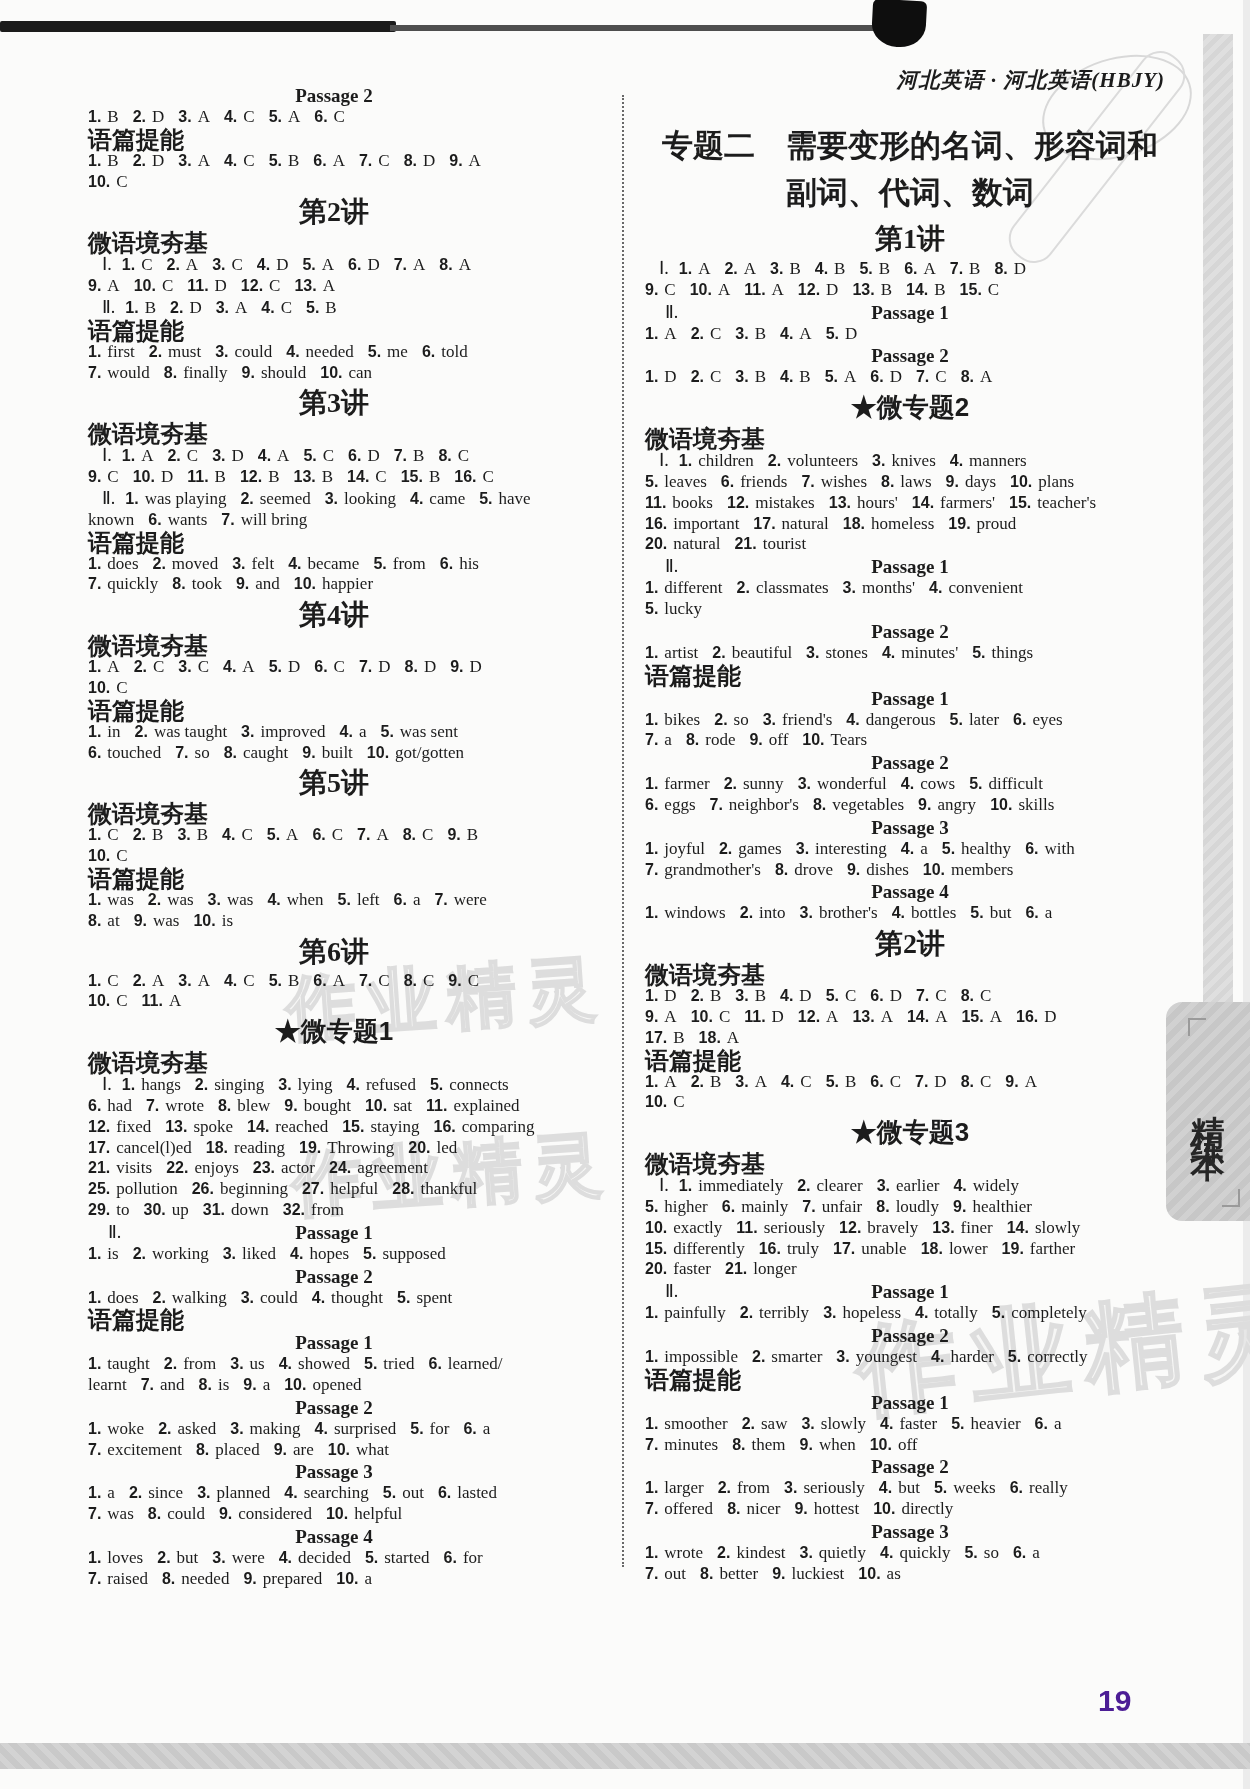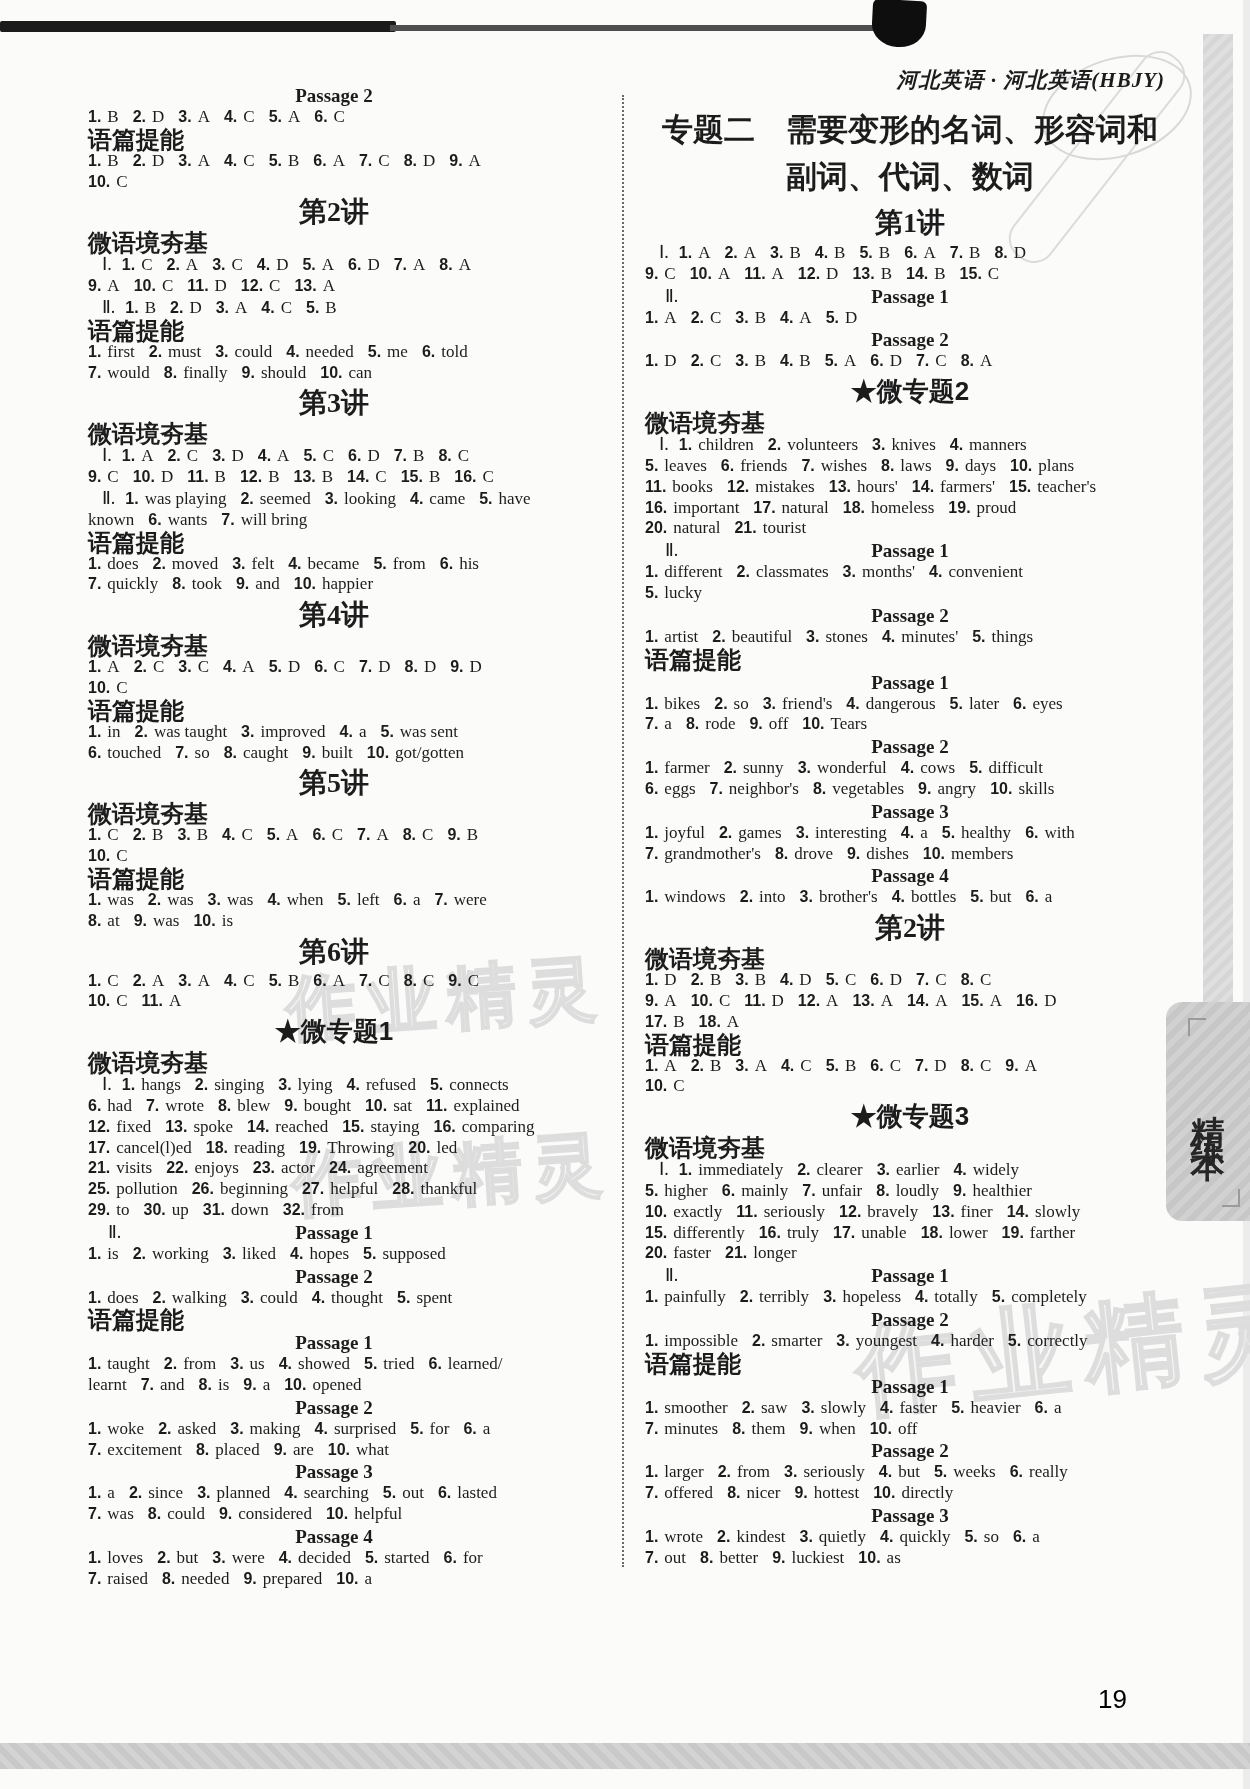--- a/index.html
+++ b/index.html
@@ -35,39 +35,39 @@
   .wm1{left:286px;top:952px;font-size:70px;transform:rotate(-4deg);}
   .wm2{left:292px;top:1128px;font-size:70px;transform:rotate(-4deg);}
   .wm3{left:856px;top:1282px;font-size:100px;transform:rotate(-6deg);letter-spacing:14px;}
   .stamp-ellipse{position:absolute;left:1040px;top:58px;width:150px;height:95px;
       border:2px solid #d8d8d8;border-radius:50%;transform:rotate(-18deg);z-index:0;}
   .stamp-band{position:absolute;left:970px;top:133px;width:250px;height:44px;
       border:2px solid #dbdbdb;border-radius:22px;transform:rotate(-52deg);z-index:0;}
   
   .col{position:absolute;z-index:1;}
   #col-left{left:88px;top:84px;width:492px;}
-  #col-right{left:645px;top:106px;width:530px;}
+  #col-right{left:645px;top:122px;width:530px;}
   .divider{position:absolute;left:622px;top:95px;height:1472px;border-left:2px dotted #686868;z-index:1;}
   
   .ans-line{font-size:17px;line-height:20.8px;white-space:nowrap;}
   .tok{display:inline-block;margin-right:14px;}
   .tok .n{font-family:"Liberation Sans",sans-serif;font-weight:bold;font-size:16px;margin-right:6px;}
   .tok .v{font-size:17px;}
   .pfx{display:inline-block;margin-left:14px;margin-right:10px;font-size:18px;}
   .cn-heading{font-family:"Liberation Sans",sans-serif;font-weight:bold;font-size:24px;line-height:23px;}
   .passage-title{text-align:center;font-weight:bold;font-size:19px;line-height:23px;}
   .mix-line{position:relative;text-align:center;font-weight:bold;font-size:19px;line-height:23px;}
   .mix-line .pfx{position:absolute;left:6px;font-weight:normal;}
   .sec-title{text-align:center;font-weight:bold;font-size:28px;line-height:37px;margin:1px 0;}
   .star-title{text-align:center;font-family:"Liberation Sans",sans-serif;font-weight:bold;
               font-size:26px;line-height:37px;margin:1px 0;}
   .topic{text-align:center;font-family:"Liberation Sans",sans-serif;font-weight:bold;
          font-size:31px;line-height:47px;margin-bottom:4px;}
   .page-number{position:absolute;left:1098px;top:1684px;font-family:"Liberation Sans",sans-serif;
-         font-weight:normal;font-size:26px;color:#000000;z-index:2;}
+         font-weight:bold;font-size:30px;color:#4c1d95;z-index:2;}
 </style>
 </head>
 <body>
 
 <div class="page">
 
   <div class="top-bar-a"></div>
   <div class="top-bar-b"></div>
   <div class="top-blob"></div>
   <div class="edge-strip"></div>

